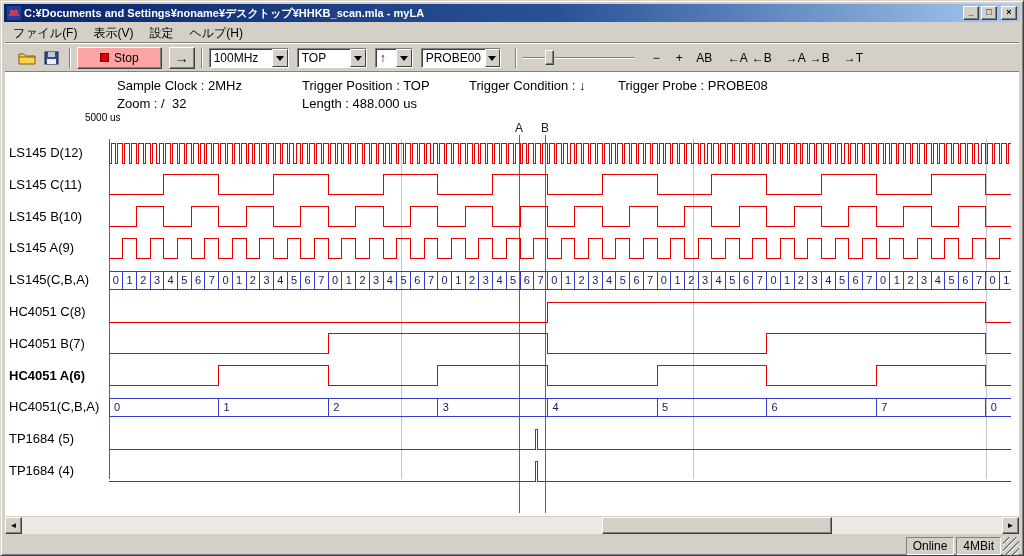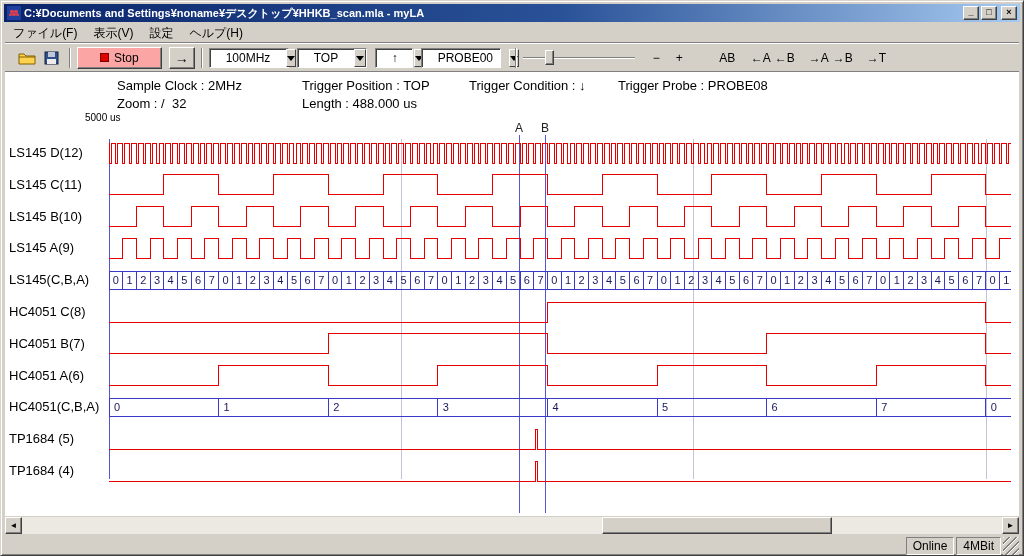--- a/index.html
+++ b/index.html
@@ -21,21 +21,21 @@
 
   
   .toolbar{position:absolute;top:44px;left:4px;right:4px;height:25px;display:flex;align-items:center;padding-left:10px;}
   .tb-flat{display:inline-flex;align-items:center;justify-content:center;width:24px;height:22px;}
   .tb-sep{width:2px;height:20px;border-left:1px solid #808080;border-right:1px solid #fff;margin:0 6px;}
   .stop-btn{display:inline-flex;align-items:center;gap:5px;height:22px;padding:0 22px;background:#fca5a5;border:1px solid;border-color:#fff #404040 #404040 #fff;box-shadow:inset -1px -1px 0 #808080;font-size:12px;}
   .stop-square{width:9px;height:9px;background:#e00000;border:1px solid #7a0000;display:inline-block;}
   .run-btn{display:inline-flex;align-items:center;justify-content:center;width:26px;height:22px;margin-left:7px;background:#d4d0c8;border:1px solid;border-color:#fff #404040 #404040 #fff;box-shadow:inset -1px -1px 0 #808080;font-size:14px;font-weight:bold;}
   #combo-host,#tb-buttons{display:inline-flex;align-items:center;}
   .combo{display:inline-flex;align-items:stretch;height:20px;background:#fff;border:1px solid;border-color:#808080 #fff #fff #808080;box-shadow:inset 1px 1px 0 #404040;margin-right:8px;}
-  .combo-text{display:flex;align-items:center;padding:0 16px;font-size:12px;flex:1;white-space:nowrap;}
+  .combo-text{display:flex;align-items:center;padding:0 4px;font-size:12px;flex:1;white-space:nowrap;}
   .combo-arrow{width:16px;background:#d4d0c8;border:1px solid;border-color:#fff #404040 #404040 #fff;display:flex;align-items:flex-start;justify-content:center;}
   .combo-arrow::after{content:"";border:4px solid transparent;border-top:5px solid #000;margin-top:6px;}
   [data-name="sample-rate-select"]{width:80px;}
   [data-name="trigger-position-select"]{width:70px;text-align:right;}
   [data-name="trigger-edge-select"]{width:38px;}
   [data-name="trigger-probe-select"]{width:80px;}
   .slider{position:relative;width:112px;height:20px;margin-right:10px;}
   .slider-track{position:absolute;left:0;right:0;top:9px;height:2px;border-top:1px solid #808080;border-bottom:1px solid #fff;}
   .slider-thumb{position:absolute;left:22px;top:2px;width:9px;height:15px;background:#d4d0c8;border:1px solid;border-color:#fff #404040 #404040 #fff;box-shadow:inset -1px -1px 0 #808080;}
   .tb-sm{display:inline-flex;align-items:center;justify-content:center;height:22px;min-width:23px;padding:0 2px;font-size:12px;}
@@ -134,21 +134,21 @@
         </span>
       </span>
     <span class="tb-sep" data-name="toolbar-separator"></span>
     <span class="slider" data-name="zoom-slider">
       <span class="slider-track" data-name="zoom-slider-track"></span>
       <span class="slider-thumb" data-name="zoom-slider-thumb"></span>
     </span>
     <span id="tb-buttons" data-name="toolbar-buttons">
         <span class="tb-sm" data-name="zoom-out-button">−</span>
         <span class="tb-sm" data-name="zoom-in-button">+</span>
-        <span class="tb-sm" data-name="cursor-ab-button" style="margin-left: 25px;">AB</span>
+        <span class="tb-sm" data-name="cursor-ab-button" style="margin-left: 2px;">AB</span>
         <span class="tb-sm" data-name="jump-cursor-a-left-button" style="margin-left: 10px;">←A</span>
         <span class="tb-sm" data-name="jump-cursor-b-left-button">←B</span>
         <span class="tb-sm" data-name="jump-cursor-a-right-button" style="margin-left: 10px;">→A</span>
         <span class="tb-sm" data-name="jump-cursor-b-right-button">→B</span>
         <span class="tb-sm" data-name="jump-trigger-button" style="margin-left: 10px;">→T</span>
       </span>
   </div>
   <div class="etch" id="etch2" data-name="toolbar-divider"></div>
 
   <div class="main" data-name="waveform-area"></div>
@@ -162,21 +162,21 @@
   <span id="time-origin" data-name="time-origin-label">5000 us</span>
 
   <div id="channel-labels" data-name="channel-label-column">
       <div class="ch-label" data-name="channel-label" style="top: 144px;">LS145 D(12)</div>
       <div class="ch-label" data-name="channel-label" style="top: 175.8px;">LS145 C(11)</div>
       <div class="ch-label" data-name="channel-label" style="top: 207.6px;">LS145 B(10)</div>
       <div class="ch-label" data-name="channel-label" style="top: 239.4px;">LS145 A(9)</div>
       <div class="ch-label" data-name="channel-label" style="top: 271.2px;">LS145(C,B,A)</div>
       <div class="ch-label" data-name="channel-label" style="top: 303px;">HC4051 C(8)</div>
       <div class="ch-label" data-name="channel-label" style="top: 334.8px;">HC4051 B(7)</div>
-      <div class="ch-label" data-name="channel-label" style="top: 366.6px;">HC4051 A(6)</div>
+      <div class="ch-label" data-name="channel-label" style="top: 366.6px; font-weight: bold;">HC4051 A(6)</div>
       <div class="ch-label" data-name="channel-label" style="top: 398.4px;">HC4051(C,B,A)</div>
       <div class="ch-label" data-name="channel-label" style="top: 430.2px;">TP1684 (5)</div>
       <div class="ch-label" data-name="channel-label" style="top: 462px;">TP1684 (4)</div>
     </div>
 
   <svg id="wave-svg" width="1024" height="556" viewBox="0 0 1024 556" data-name="waveform-canvas">
       <line x1="400" y1="138" x2="400" y2="478" stroke="#c4c4d8" stroke-width="1" data-name="time-gridline" shape-rendering="crispEdges"></line>
       <line x1="692" y1="138" x2="692" y2="478" stroke="#c4c4d8" stroke-width="1" data-name="time-gridline" shape-rendering="crispEdges"></line>
       <line x1="985" y1="138" x2="985" y2="478" stroke="#c4c4d8" stroke-width="1" data-name="time-gridline" shape-rendering="crispEdges"></line>
       <line x1="108" y1="138" x2="108" y2="478" stroke="#5555d6" stroke-width="1" data-name="trigger-position-line" shape-rendering="crispEdges"></line>

